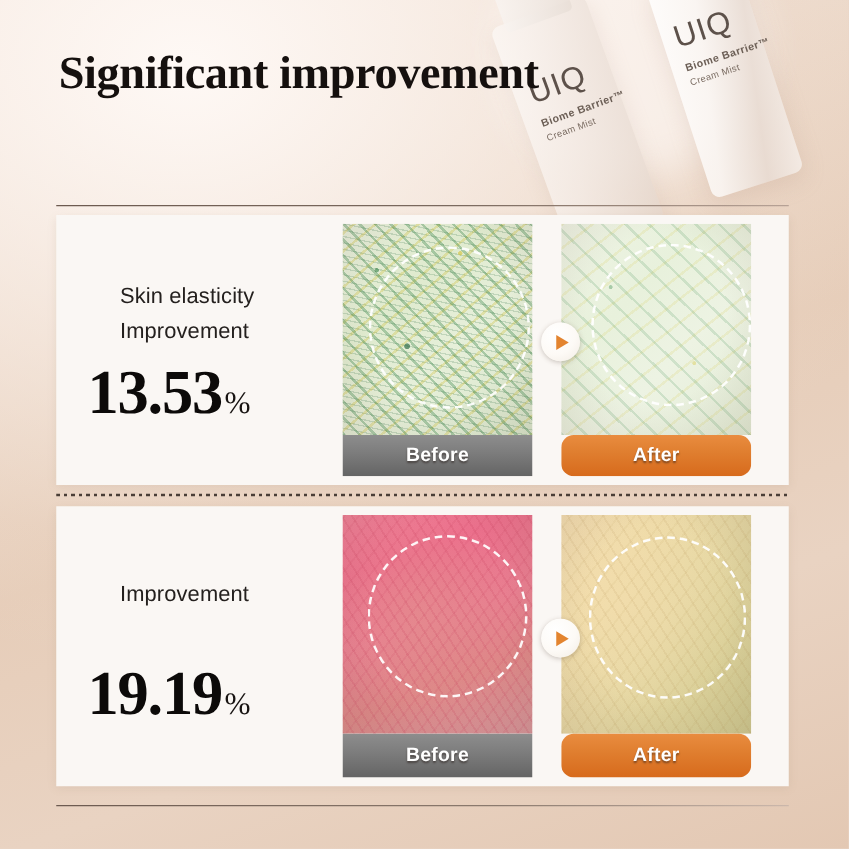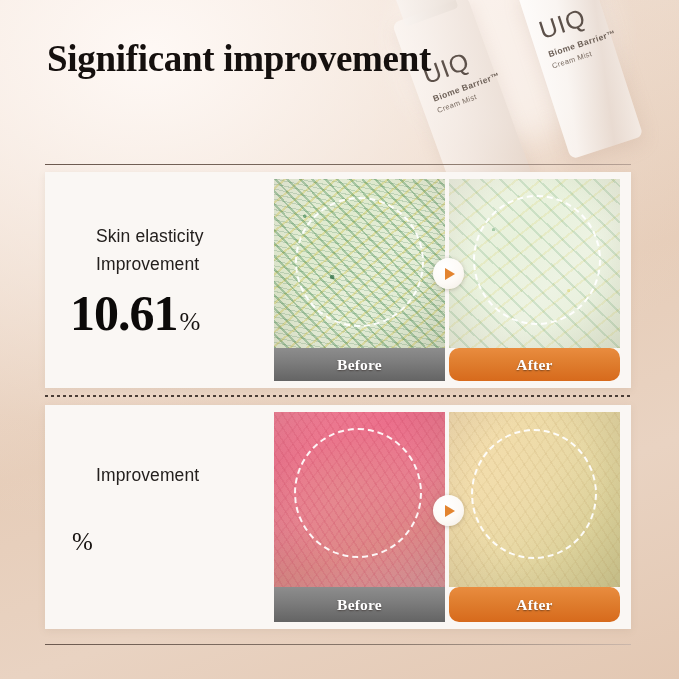--- a/index.html
+++ b/index.html
@@ -65,21 +65,21 @@
   #card-1 .metric-lines{top:56px;}
   .metric-value{position:absolute;left:25px;top:116px;display:flex;align-items:baseline;}
   #card-1 .metric-value{top:124px;}
   .metric-num{font-family:"Liberation Serif", serif;font-weight:700;font-size:50px;color:#0c0a09;letter-spacing:-1px;line-height:1;}
   .metric-pct{font-family:"Liberation Serif", serif;font-weight:400;font-size:25px;color:#171311;margin-left:2px;line-height:1;}
 
   
   .pair{position:absolute;top:7px;left:229px;width:350px;}
   #card-0 .pair{height:202px;}
   #card-1 .pair{height:210px;}
-  .shot{position:absolute;top:0;width:171px;height:100%;overflow:hidden;font-family:Liberation Serif, serif;}
+  .shot{position:absolute;top:0;width:152px;height:100%;overflow:hidden;}
   .shot.before{left:0;}
   .shot.after{left:175px;}
   .shot-img{position:absolute;left:0;top:0;right:0;bottom:33px;overflow:hidden;}
   #card-1 .shot-img{bottom:35px;}
 
   
   .tex{position:absolute;inset:0;}
   .tex-green-before{
     background:
       radial-gradient(circle at 18% 22%, rgba(40,120,60,0.55) 0 1.5px, rgba(0,0,0,0) 2px),
@@ -166,21 +166,21 @@
 
   <div class="rule-top"></div>
 
   <div class="card" id="card-0">
     <div class="card-left">
       <div class="metric-lines">
         <div class="metric-line">Skin elasticity</div>
         <div class="metric-line">Improvement</div>
       </div>
       <div class="metric-value">
-        <span class="metric-num">10.61</span>
+        <span class="metric-num">13.53</span>
         <span class="metric-pct">%</span>
       </div>
     </div>
     <div class="pair">
       <div class="shot before">
         <div class="shot-img">
           <div class="tex tex-green-before"></div>
           <div class="vig"></div>
           <div class="dashed-circle"></div>
         </div>
@@ -201,20 +201,21 @@
   </div>
 
   <div class="rule-dotted"></div>
 
   <div class="card" id="card-1">
     <div class="card-left">
       <div class="metric-lines">
         <div class="metric-line">Improvement</div>
       </div>
       <div class="metric-value">
+        <span class="metric-num">19.19</span>
         <span class="metric-pct">%</span>
       </div>
     </div>
     <div class="pair">
       <div class="shot before">
         <div class="shot-img">
           <div class="tex tex-pink-before"></div>
           <div class="vig"></div>
           <div class="dashed-circle"></div>
         </div>

